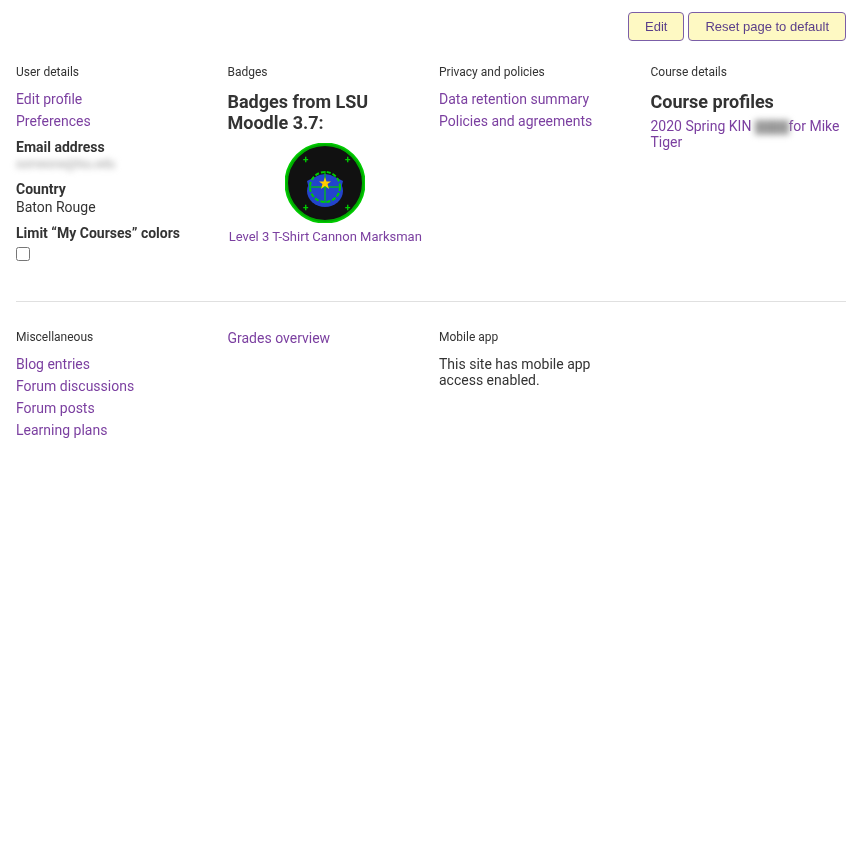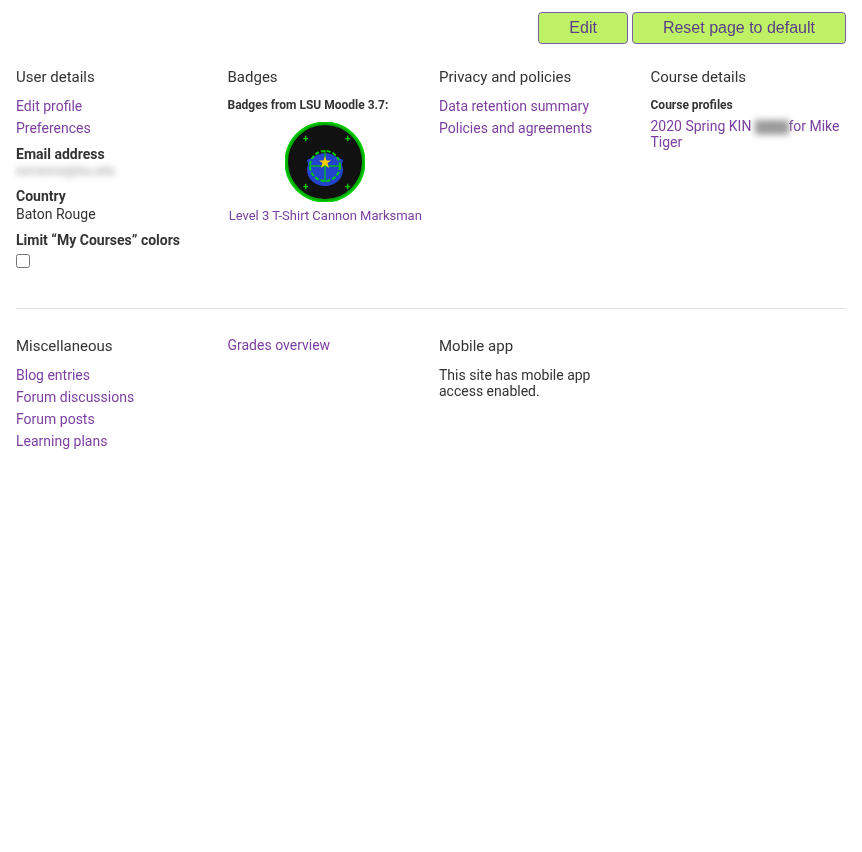--- a/index.html
+++ b/index.html
@@ -10,46 +10,46 @@
       background: #fff;
       padding: 12px 16px;
     }
     .top-bar {
       display: flex;
       justify-content: flex-end;
       margin-bottom: 24px;
       gap: 4px;
     }
     .top-bar button {
-      padding: 6px 30px;
+      padding: 6px 16px;
       border: 1px solid #7b5ea7;
-      background: #bef264;
+      background: #fef9c3;
       color: #5a3e8a;
       border-radius: 4px;
       cursor: pointer;
-      font-size: 16px;
+      font-size: 13px;
     }
 
     .grid-section {
       display: grid;
       grid-template-columns: 1fr 1fr 1fr 1fr;
       gap: 0 16px;
       margin-bottom: 40px;
     }
     .section-title {
-      font-size: 15px;
+      font-size: 12px;
       font-weight: normal;
       color: #333;
       margin-bottom: 12px;
     }
     .section-subtitle {
       font-weight: bold;
       color: #333;
       margin-bottom: 6px;
-      font-size: 12px;
+      font-size: 18px;
     }
     .link-item {
       color: #7b3fa0;
       text-decoration: none;
       display: block;
       margin-bottom: 6px;
       font-size: 14px;
       cursor: pointer;
     }
     .static-text {

